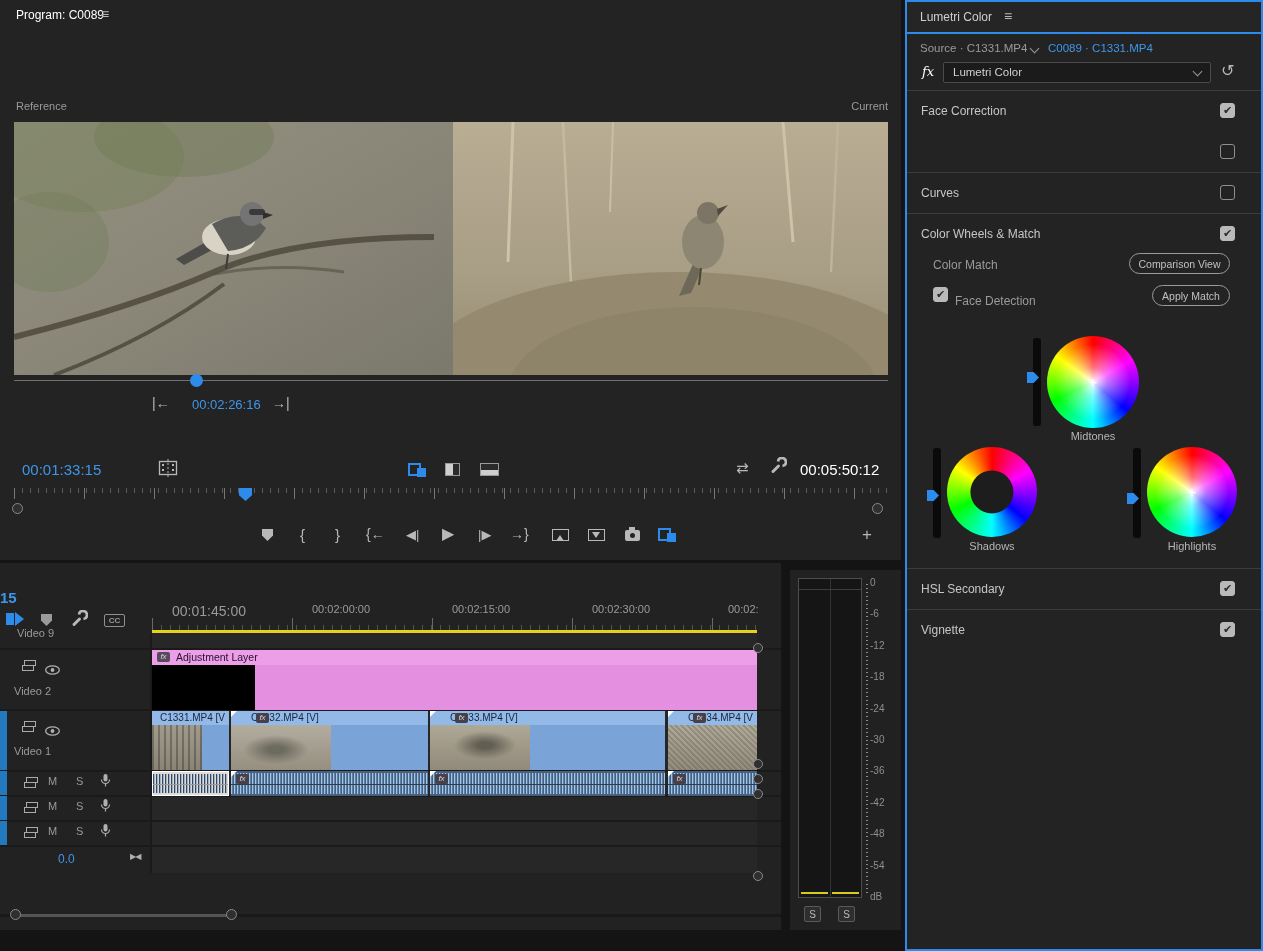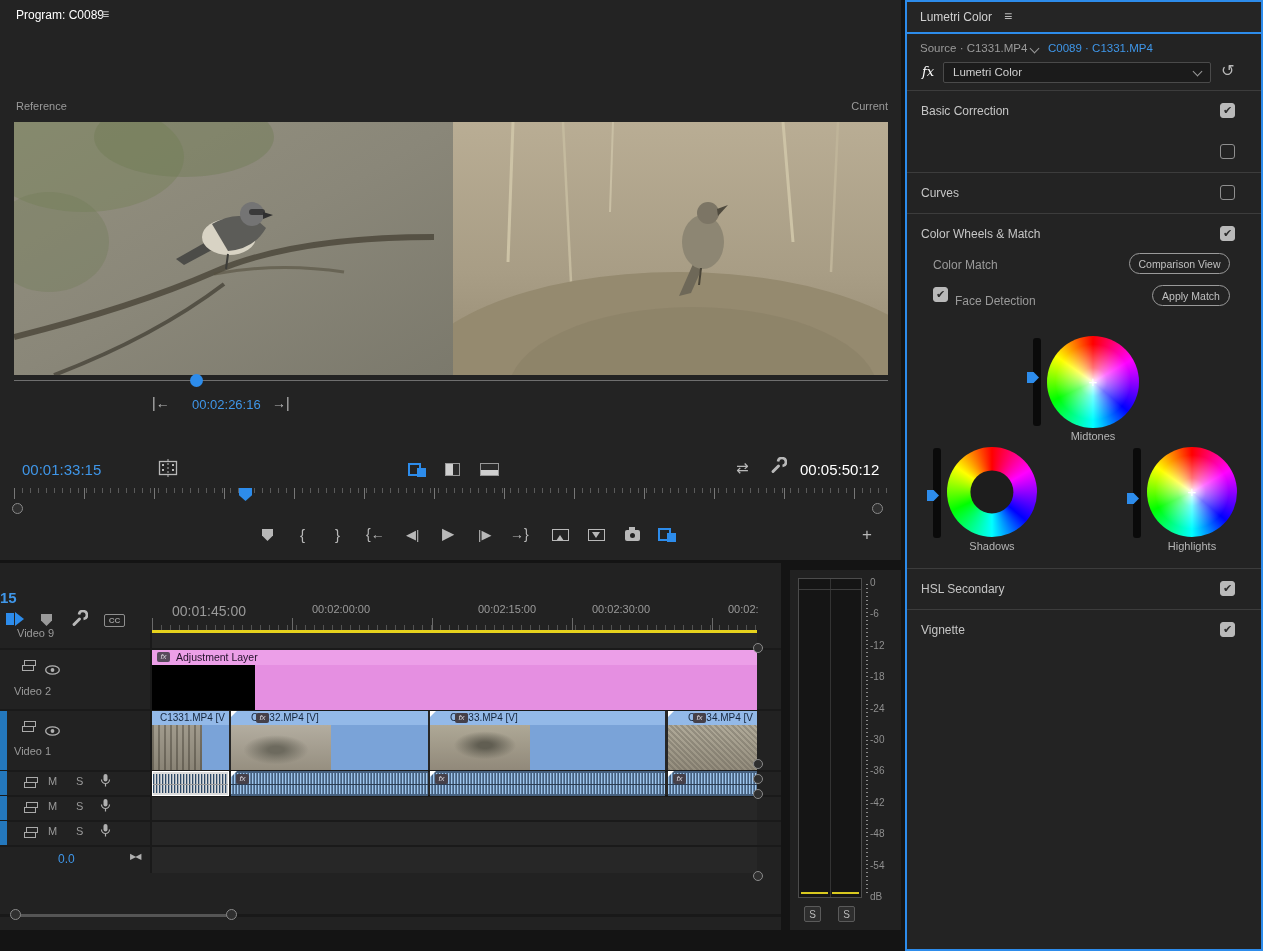--- a/index.html
+++ b/index.html
@@ -233,21 +233,21 @@
     <span class="abs" style="left:70px;top:47px;">
       <svg width="18" height="18">
           <path d="M4,14.5 L9.5,9" stroke="#b8b8b8" stroke-width="3" stroke-linecap="round"></path>
           <path d="M9,4.5 a4,4 0 1 1 4.5,4.5" fill="none" stroke="#b8b8b8" stroke-width="2.6"></path>
         </svg>
     </span>
     <span class="ccb" style="left:104px;top:51px;">CC</span>
 
     <span class="txt dim" style="left:172px;top:40px;font-size:14px;">00:01:45:00</span>
     <span class="txt dim" style="left:312px;top:40px;font-size:11px;">00:02:00:00</span>
-    <span class="txt dim" style="left:452px;top:40px;font-size:11px;margin-left:26px;">00:02:15:00</span>
+    <span class="txt dim" style="left:452px;top:40px;font-size:11px;">00:02:15:00</span>
     <span class="txt dim" style="left:592px;top:40px;font-size:11px;">00:02:30:00</span>
     <span class="txt dim" style="left:728px;top:40px;font-size:11px;">00:02:</span>
     <div class="ticks"></div>
     <div class="yline"></div>
 
     <span class="txt dim" style="left:17px;top:64px;font-size:11px;">Video 9</span>
 
     <div class="rowline" style="top:85px;"></div>
     <div class="rowline" style="top:146px;"></div>
     <div class="rowline" style="top:207px;"></div>
@@ -410,21 +410,21 @@
     <span class="txt blue" style="left:141px;top:40px;font-size:11.5px;">C0089 · C1331.MP4</span>
 
     <span class="txt" style="left:15px;top:62px;font-size:13px;font-style:italic;font-family:'DejaVu Serif',serif;">fx</span>
     <div class="select">
       <span class="val">Lumetri Color</span>
       <span class="caret" style="right:9px;top:5px;"></span>
     </div>
     <span class="icon" style="left:314px;top:61px;font-size:16px;">↺</span>
 
     <div class="sect" style="top:88px;">
-      <span class="slabel">Basic Correction</span>
+      <span class="slabel">Face Correction</span>
     </div>
     <span class="cb on" style="left:313px;top:101px;">
         <span class="tick">✔</span>
       </span>
 
     <span class="cb" style="left:313px;top:142px;"></span>
 
     <div class="sect" style="top:170px;">
       <span class="slabel">Curves</span>
     </div>

